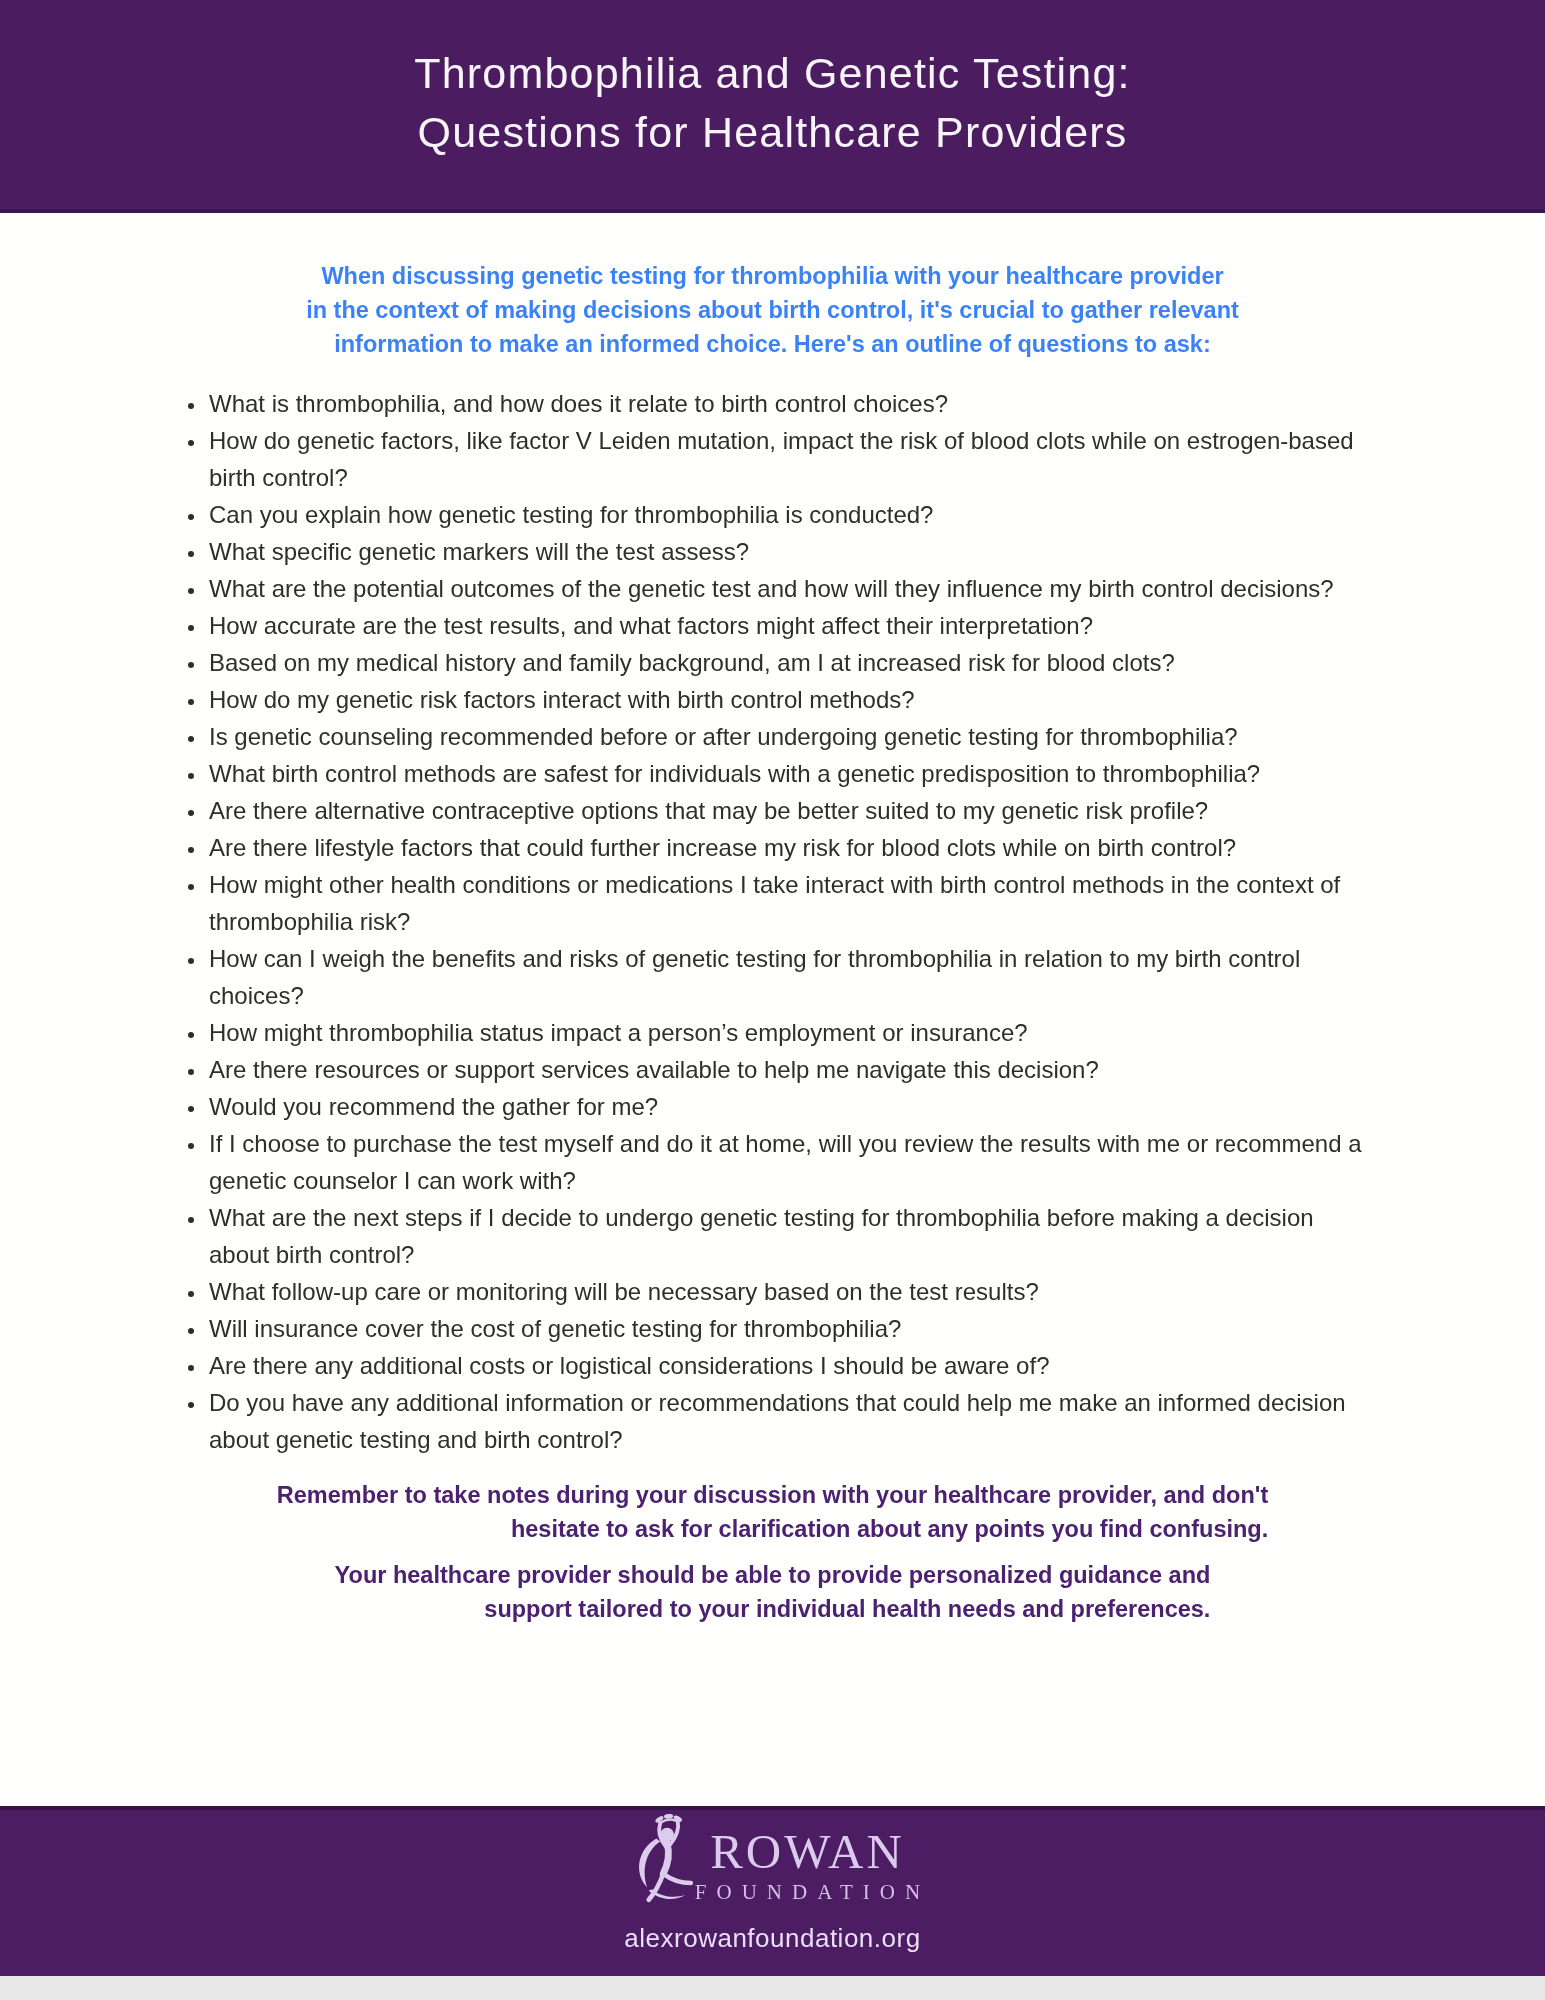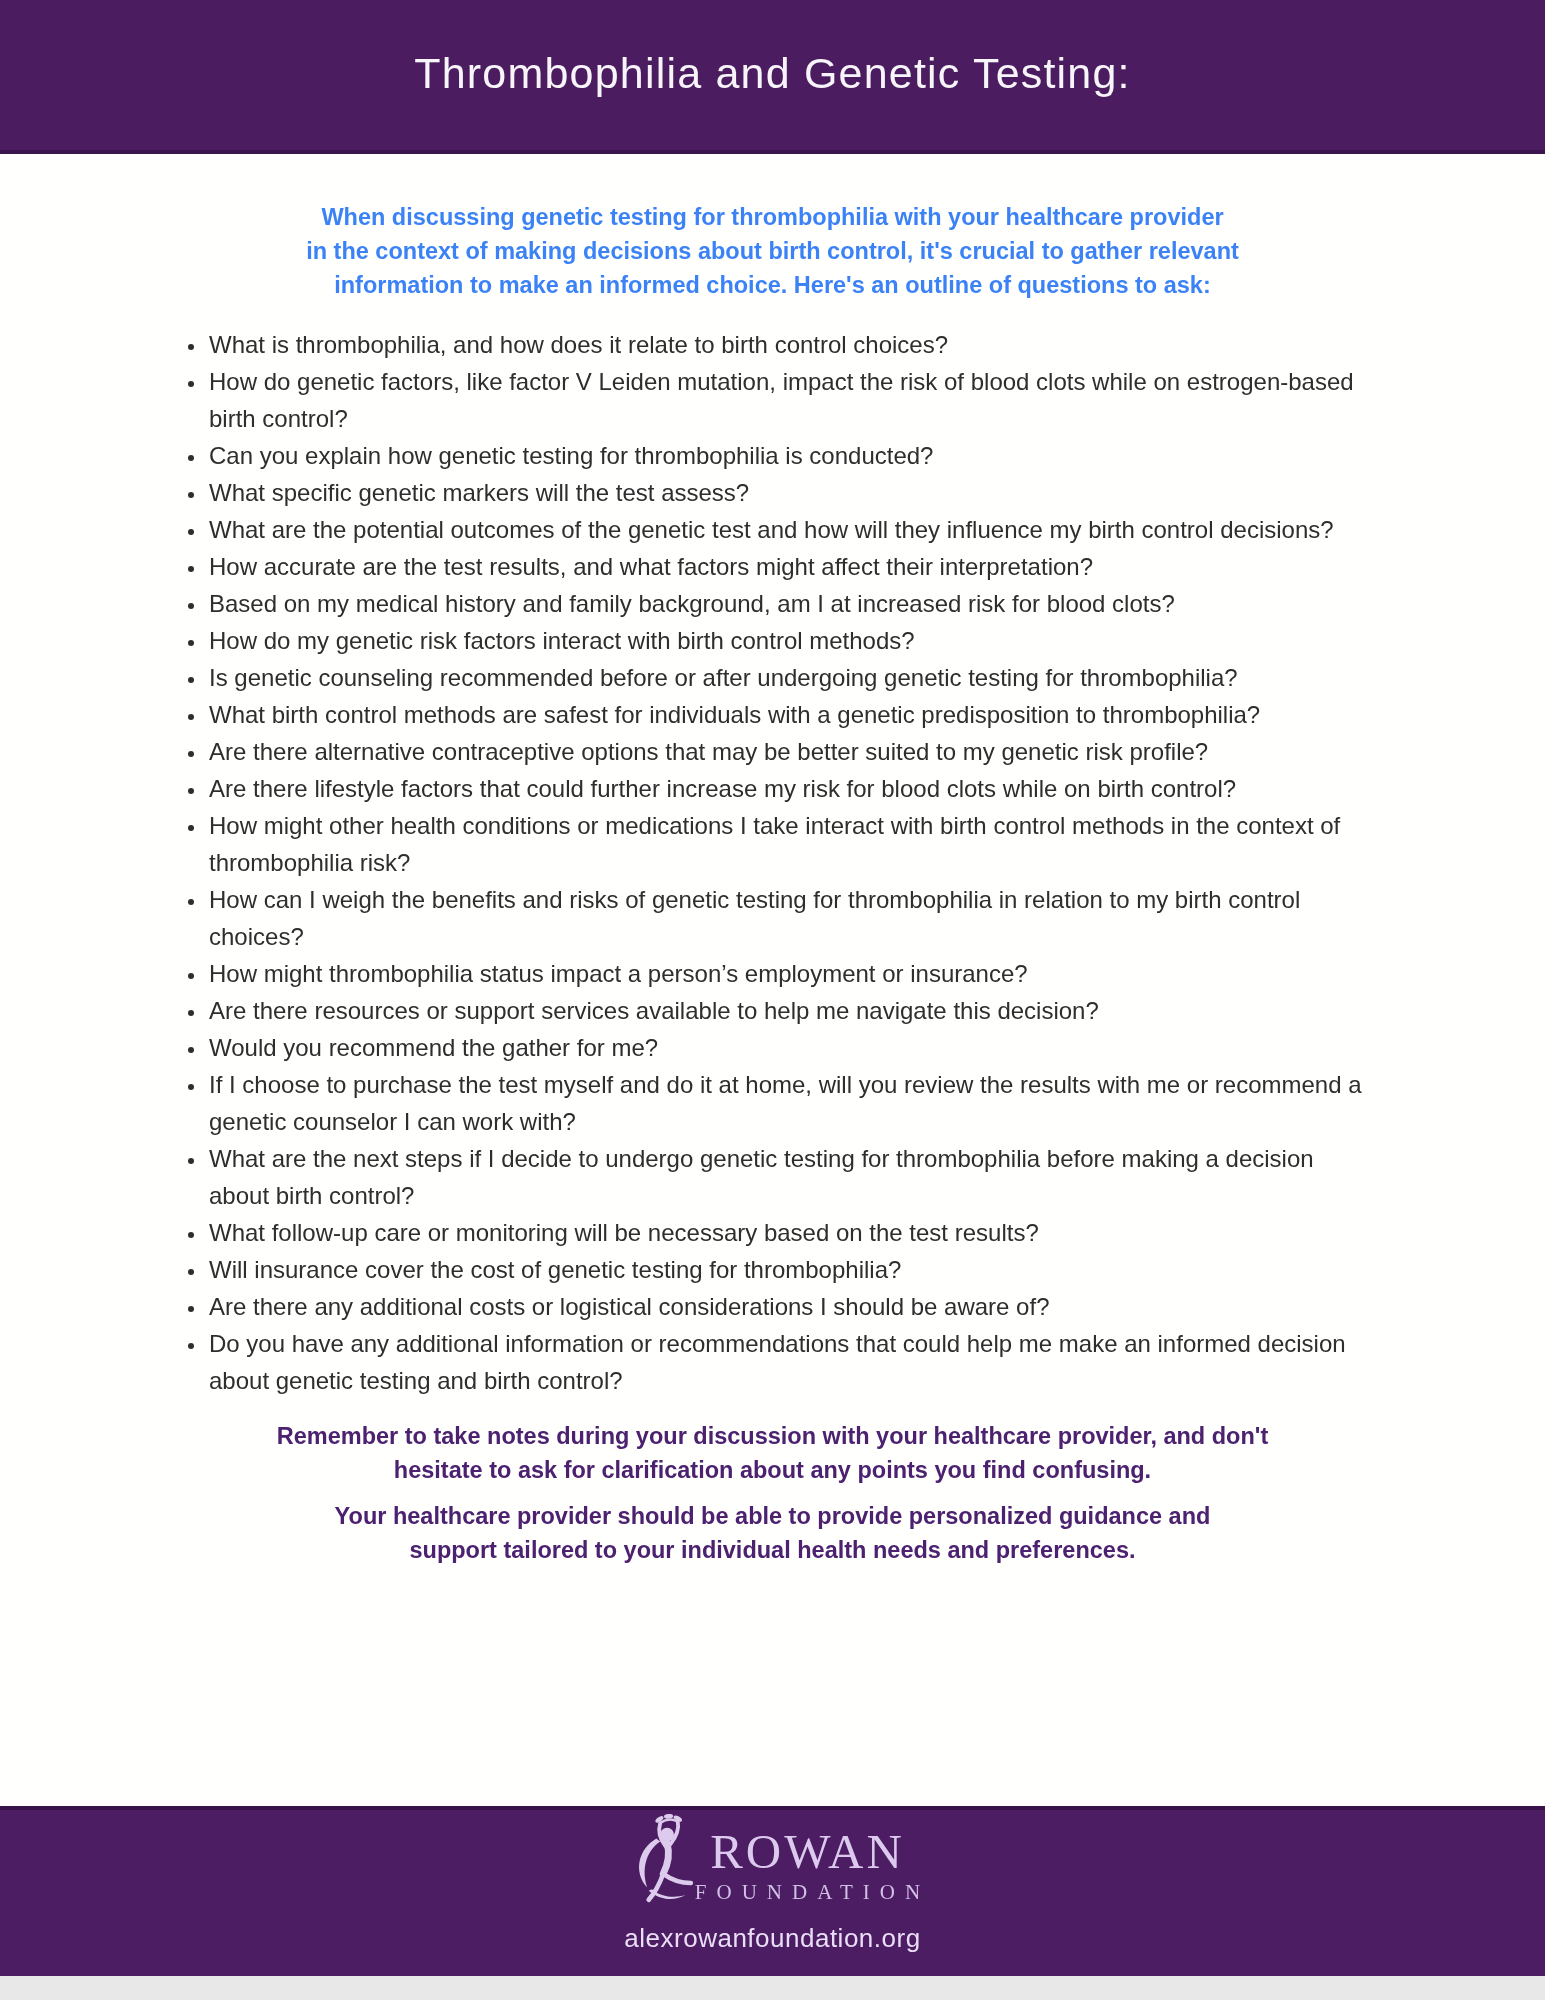--- a/index.html
+++ b/index.html
@@ -61,21 +61,21 @@
   
   .closing {
     text-align: center;
     color: #4C2170;
     font-weight: bold;
     font-size: 23.5px;
     line-height: 34px;
   }
   .closing.first  { margin: 20px auto 0; }
   .closing.second { margin: 12px auto 16px; }
-  .closing-line { display: block; }
+  .closing-line { display: block; text-align: right; }
 
   
   .footer {
     margin-top: auto;
     flex: 0 0 auto;
     height: 170px;
     box-sizing: border-box;
     background: #4C1D62;
     border-top: 4px solid #38124B;
     display: flex;
@@ -109,20 +109,21 @@
   }
 </style>
 </head>
 <body>
 
 <div class="page">
 
   <header class="header">
     <h1 style="margin:0; font-weight:300;">
       <span class="title-line">Thrombophilia and Genetic Testing:</span>
+      <span class="title-line">Questions for Healthcare Providers</span>
     </h1>
   </header>
 
   <p class="intro">
     <span class="intro-line">When discussing genetic testing for thrombophilia with your healthcare provider</span>
     <span class="intro-line">in the context of making decisions about birth control, it's crucial to gather relevant</span>
     <span class="intro-line">information to make an informed choice. Here's an outline of questions to ask:</span>
   </p>
 
   <ul class="questions">

